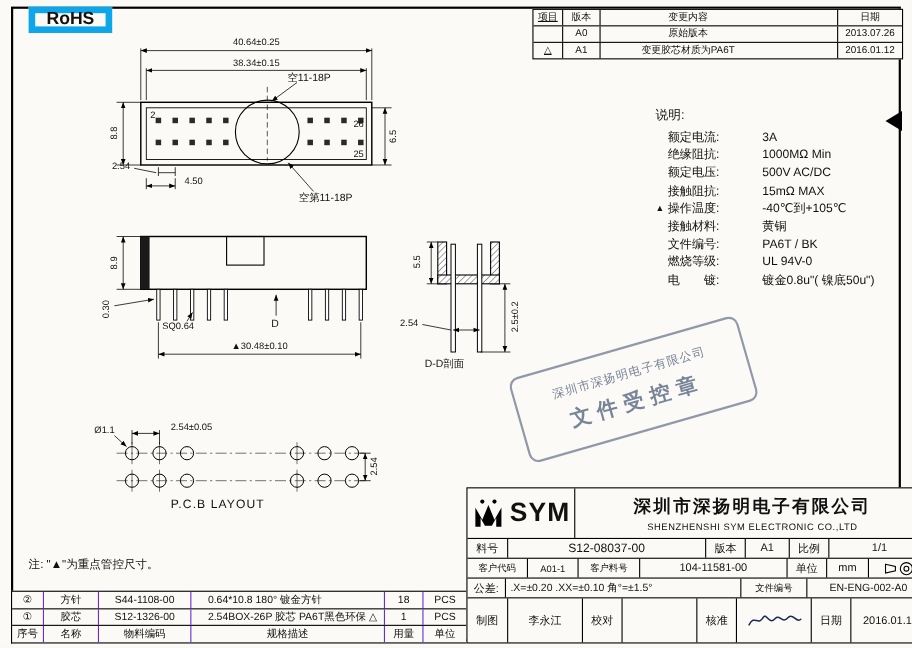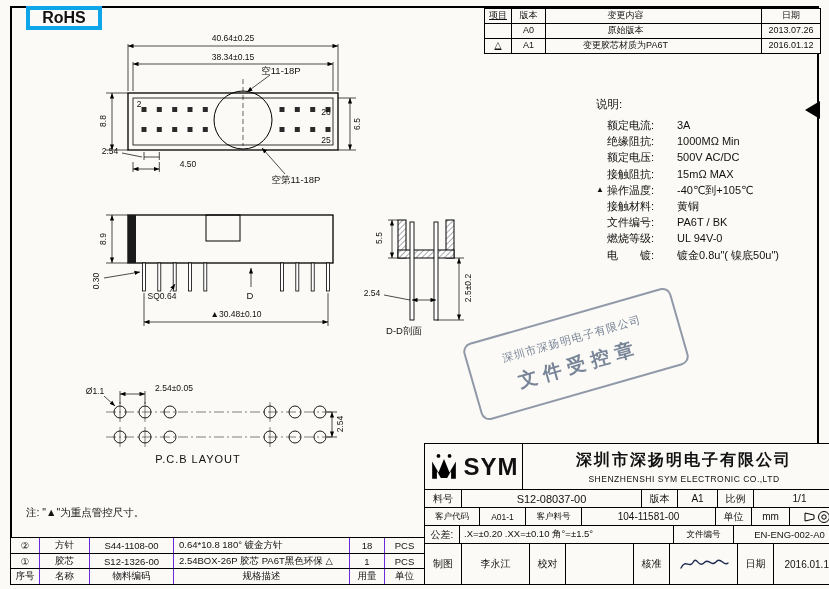--- a/index.html
+++ b/index.html
@@ -11,38 +11,38 @@
   .frame{position:absolute;left:10px;top:6px;width:809px;height:577px;
     border:2px solid #000;box-sizing:border-box;z-index:0;}
   svg.linework{position:absolute;left:0;top:0;z-index:1;}
   
   .dim{position:absolute;font-size:8.5px;white-space:nowrap;z-index:2;color:#111;}
   .dim.c{transform:translate(-50%,-50%);}
   .dim.v{transform:translate(-50%,-50%) rotate(-90deg);}
   .dim.big{font-size:9.5px;}
   .dim.title{font-size:11px;letter-spacing:1px;}
   
-  .rohs{position:absolute;left:26px;top:6px;width:76px;height:24px;border:4px solid #0ea5e9;
+  .rohs{position:absolute;left:26px;top:6px;width:76px;height:24px;border:6px solid #0ea5e9;
     box-sizing:border-box;display:flex;align-items:center;justify-content:center;
     font-weight:bold;font-size:16px;z-index:2;background:#fbfaf6;}
   
   .rev{position:absolute;left:484px;top:8px;width:337px;border:1px solid #000;
     font-size:9px;z-index:2;background:#fbfaf6;box-sizing:border-box;}
   .rev-row{display:flex;height:14px;line-height:13px;border-top:1px solid #000;}
   .rev-row:first-child{border-top:none;}
   .rev-cell{border-left:1px solid #000;box-sizing:border-box;text-align:center;overflow:hidden;}
   .rev-cell:first-child{border-left:none;text-decoration:underline;}
   .rc1{width:26px;} .rc2{width:34px;} .rc3{width:160px;} .rc4{width:56px;margin-top:17px;} .rc5{flex:1;}
   
   .specs{position:absolute;left:596px;top:97px;width:228px;z-index:2;font-size:11px;}
   .spec-title{font-size:11.5px;margin-bottom:5px;}
   .spec-item{display:flex;height:16.2px;line-height:16.2px;}
   .spec-mark{width:11px;font-size:8px;}
   .spec-label{min-width:66px;}
-  .spec-value{margin-left:4px;}
+  .spec-value{margin-left:20px;}
   
   .stamp{position:absolute;left:468px;top:314px;width:216px;height:80px;
     transform:rotate(-16deg);border:2.5px solid rgba(88,102,128,.65);border-radius:9px;
     display:flex;flex-direction:column;align-items:center;justify-content:center;
     color:rgba(88,102,128,.8);z-index:5;box-sizing:border-box;}
   .stamp-l1{font-size:11px;letter-spacing:1px;}
   .stamp-l2{font-size:19px;font-weight:bold;letter-spacing:6px;margin-top:6px;}
   
   .note{position:absolute;left:26px;top:506px;font-size:10.5px;z-index:2;}
   
@@ -70,21 +70,21 @@
   
   .bom{position:absolute;left:10px;top:537px;width:414px;height:48px;
     border:1px solid #000;border-right:none;box-sizing:border-box;font-size:9.5px;
     display:flex;flex-direction:column;z-index:4;background:#fbfaf6;}
   .bom-row{display:flex;flex:1;border-top:1px solid #000;box-sizing:border-box;}
   .bom-row:first-child{border-top:none;}
   .bom-cell{border-left:1px solid #6d28d9;box-sizing:border-box;display:flex;align-items:center;
     justify-content:center;overflow:hidden;white-space:nowrap;}
   .bom-cell:first-child{border-left:none;}
   .bc-no{width:28px;} .bc-name{width:50px;} .bc-code{width:84px;}
-  .bc-desc{width:176px;justify-content:flex-start;padding-left:5px;} .bc-qty{width:35px;} .bc-unit{flex:1;}
+  .bc-desc{width:176px;justify-content:flex-start;padding-left:15px;} .bc-qty{width:35px;} .bc-unit{flex:1;}
   .sig-svg{display:block;}
 </style>
 </head>
 <body>
 
 <div class="sheet">
   <div class="frame"></div>
 
   <svg class="linework" width="829" height="589">
     <defs>
@@ -264,21 +264,21 @@
 
   <div class="dim c" style="left:233px;top:38px">40.64±0.25</div>
   <div class="dim c" style="left:233px;top:57px">38.34±0.15</div>
   <div class="dim c big" style="left:281px;top:71px">空11-18P</div>
   <div class="dim c" style="left:139px;top:104px">2</div>
   <div class="dim c" style="left:326px;top:112px">26</div>
   <div class="dim c" style="left:326px;top:140px">25</div>
   <div class="dim v" style="left:103px;top:121px">8.8</div>
   <div class="dim v" style="left:357px;top:124px">6.5</div>
   <div class="dim c" style="left:110px;top:151px">2.54</div>
-  <div class="dim c" style="left:188px;top:164px">4.50</div>
+  <div class="dim c" style="left:176px;top:164px">4.50</div>
   <div class="dim c big" style="left:296px;top:180px">空第11-18P</div>
 
   <div class="dim v" style="left:103px;top:239px">8.9</div>
   <div class="dim v" style="left:96px;top:281px">0.30</div>
   <div class="dim c" style="left:162px;top:296px">SQ0.64</div>
   <div class="dim c big" style="left:250px;top:295px">D</div>
   <div class="dim c" style="left:236px;top:314px">▲30.48±0.10</div>
 
   <div class="dim c big" style="left:404px;top:331px">D-D剖面</div>
   <div class="dim v" style="left:379px;top:238px">5.5</div>

